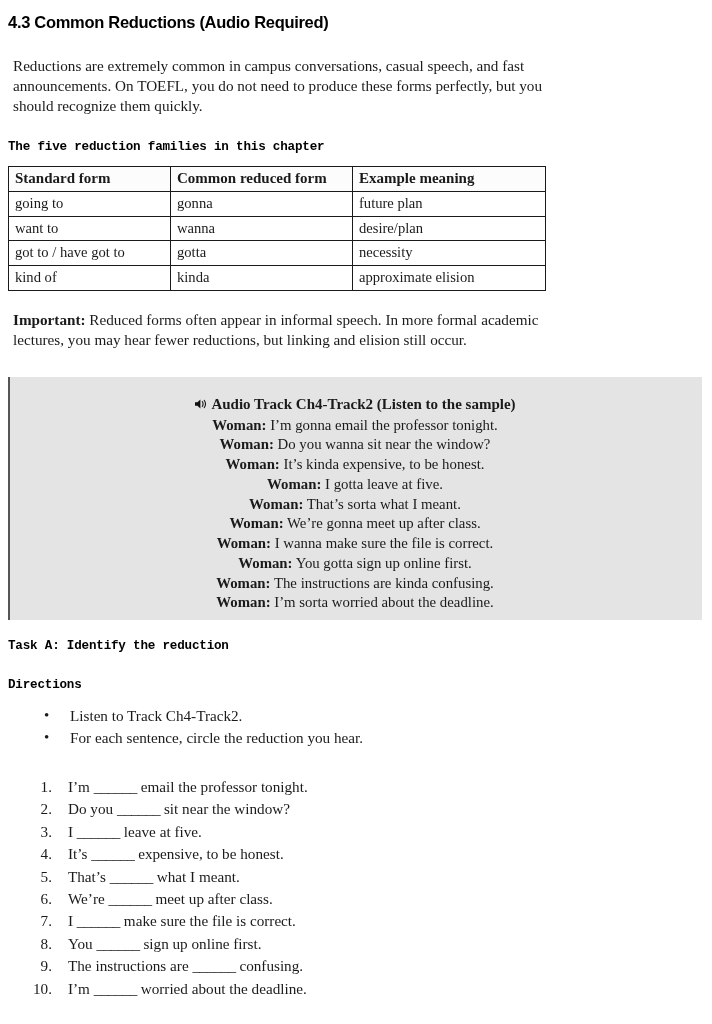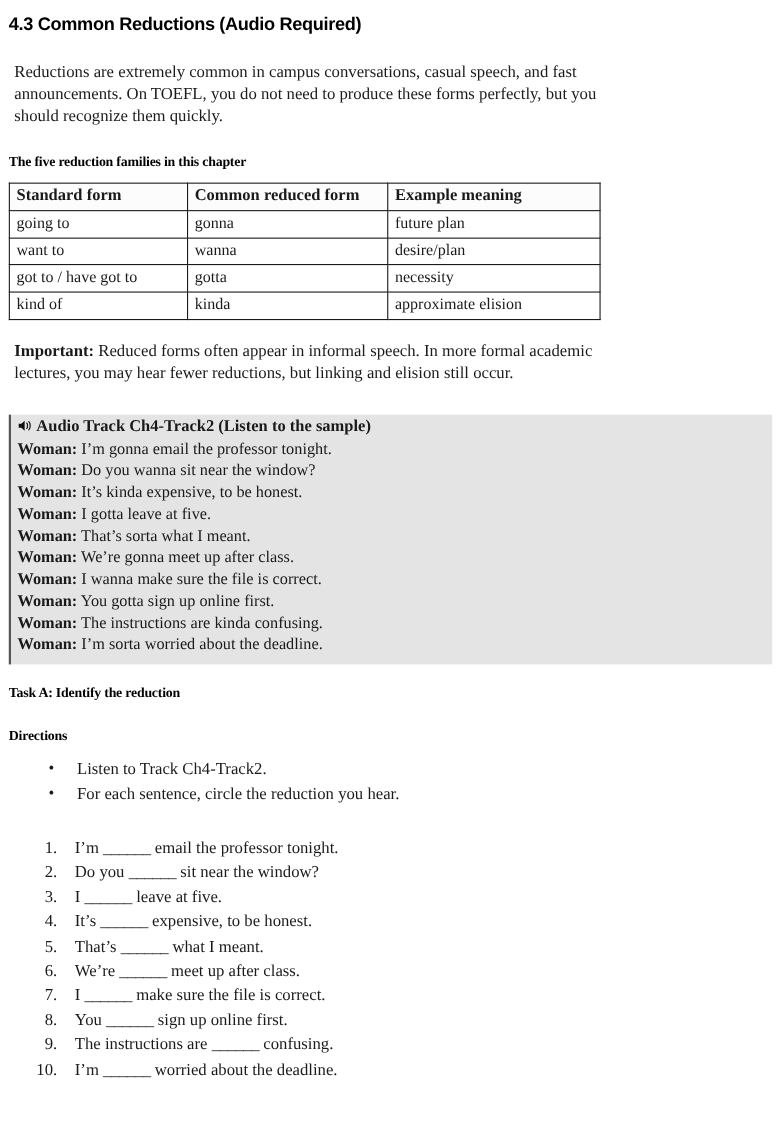--- a/index.html
+++ b/index.html
@@ -26,21 +26,21 @@
   .h-main {
     font-family: "Liberation Sans", "DejaVu Sans", sans-serif;
     font-weight: bold;
     font-size: 16.5px;
     letter-spacing: -0.3px;
     margin: 2px 0 0 0;
     line-height: 1.25;
     color: #000;
   }
   .h-sub {
-    font-family: Liberation Serif, serif;
+    font-family: Liberation Mono, monospace;
     font-weight: bold;
     font-size: 12.6px;
     letter-spacing: -0.2px;
     color: #000;
     margin: 0;
     line-height: 1.3;
   }
 
   
   .para {
@@ -86,22 +86,23 @@
   col.c1 { width: 162px; }
   col.c2 { width: 182px; }
   col.c3 { width: 193px; }
 
   
   .audio-box {
     background: #e4e4e4;
     border-left: 2px solid #555;
     width: 694px;
     box-sizing: border-box;
-    padding: 1px 8px 7px 6px;
-    margin: 0;
+    padding: 17px 8px 7px 6px;
+    margin: 0;
+    text-align: center;
   }
   .audio-title {
     font-weight: bold;
     font-size: 15px;
     line-height: 1.35;
     margin: 0;
     white-space: nowrap;
   }
   .spk-icon {
     display: inline-block;

